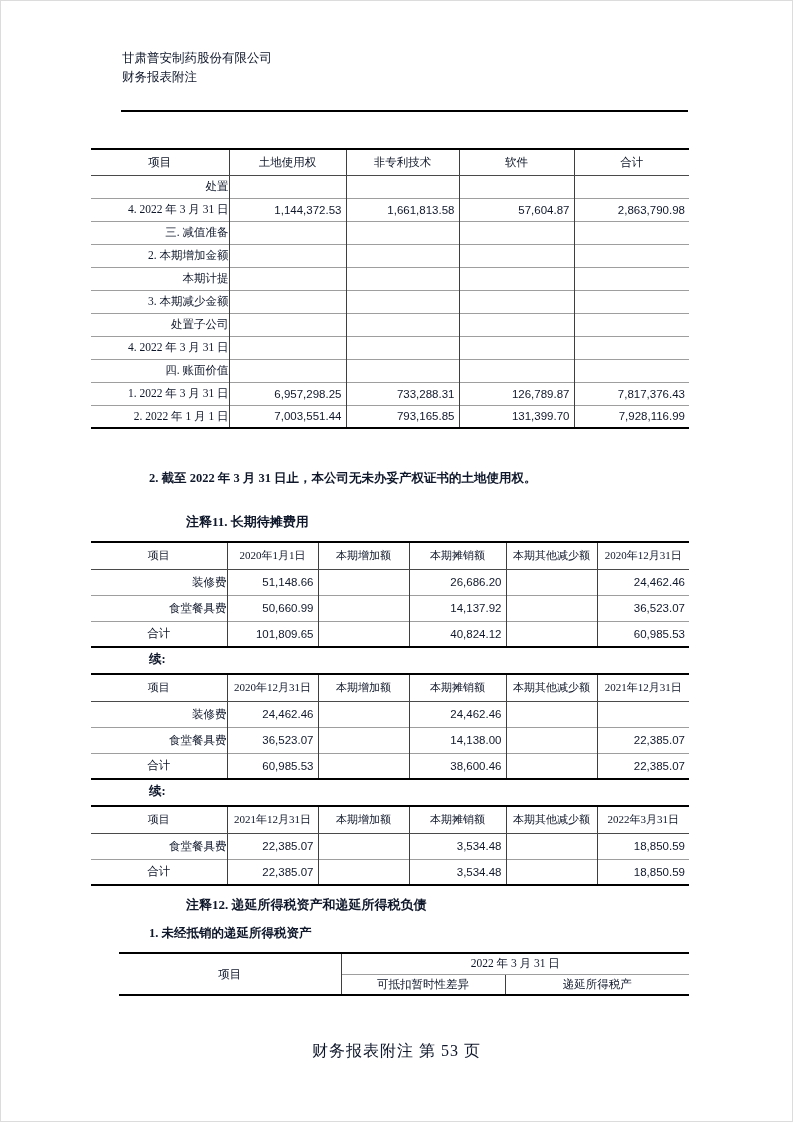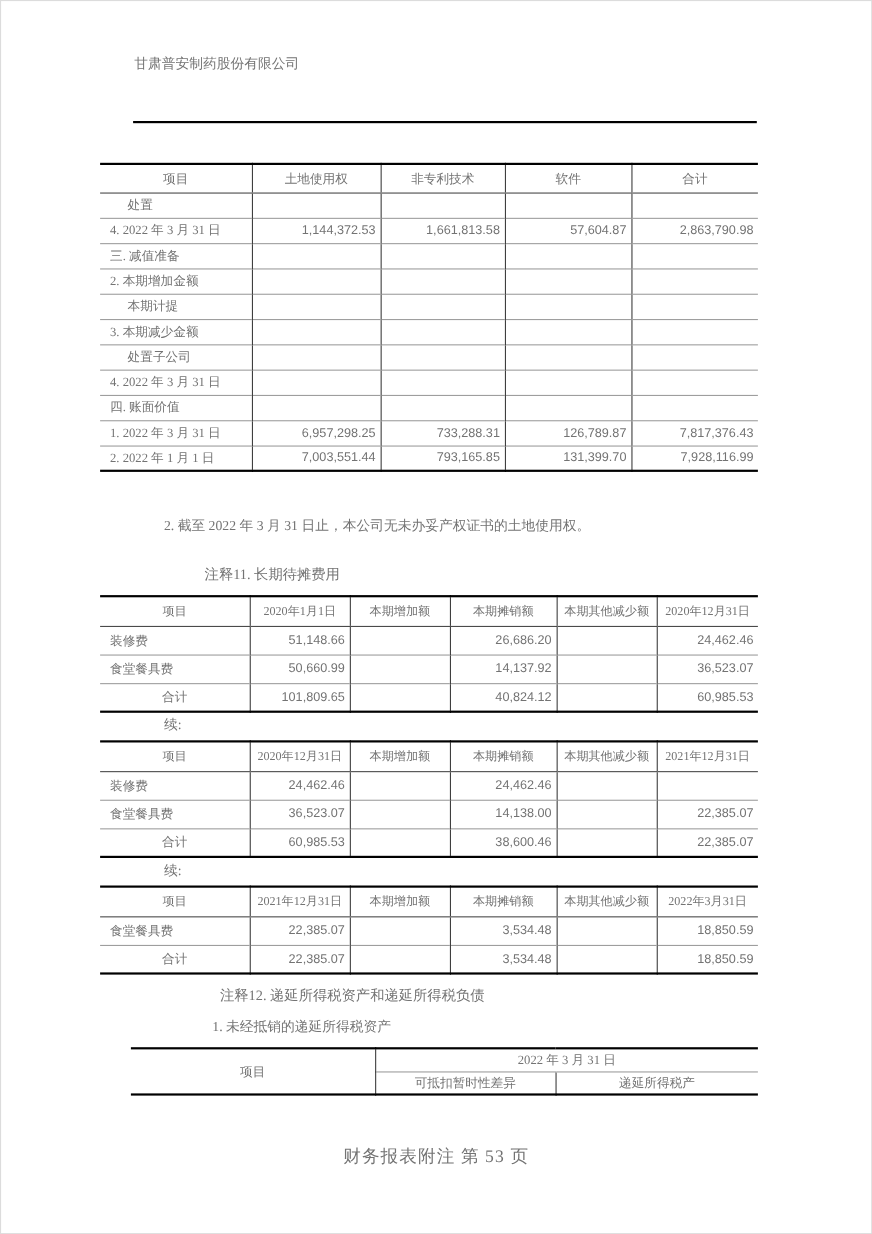--- a/index.html
+++ b/index.html
@@ -1,67 +1,68 @@
 <!DOCTYPE html>
 <html><head>
 <meta charset="utf-8">
 <style>
   * { margin:0; padding:0; box-sizing:border-box; }
   html,body { background:#fff; }
   .page {
     position:relative; width:793px; height:1122px; margin:0 auto;
     background:#fff; border:1px solid #dcdcdc; overflow:hidden;
-    font-family:"Liberation Serif","DejaVu Serif",serif; color:#737373;
+    font-family:"Liberation Serif","DejaVu Serif",serif; color:#0f172a;
   }
   .doc-header { position:absolute; left:121px; top:48px; font-size:12.5px; line-height:19px; }
   .header-rule { position:absolute; left:120px; top:109px; width:567px; height:2px; background:#000; }
 
   table { position:absolute; border-collapse:collapse; table-layout:fixed; background:#fff;
           border-top:2.5px solid #000; border-bottom:2.5px solid #000; }
   th, td { font-weight:normal; vertical-align:middle; white-space:nowrap; overflow:hidden; font-size:11.5px; }
   thead th { border-bottom:1px solid #4a4a4a; text-align:center; }
   th + th, td + td { border-left:1px solid #3f3f3f; }
   tbody tr + tr td { border-top:1px solid #9e9e9e; }
 
-  .lab { text-align:left; padding-left:9px; }
+  .lab { text-align:right; padding-left:9px; }
   .ind { padding-left:25px; }
   .ctr { text-align:center; padding-left:0; }
   .num { text-align:right; padding-right:4px;
          font-family:"Liberation Sans","DejaVu Sans",sans-serif; font-size:11.5px; }
 
   #table1 { left:90px; top:147px; width:598px; }
   #table1 th { height:26px; }
   #table1 td { height:23px; }
 
   #table2, #table3, #table4 { width:598px; left:90px; }
   #table2 { top:540px; } #table3 { top:672px; } #table4 { top:804px; }
   #table2 th, #table3 th, #table4 th { height:27px; font-size:11px; }
   #table2 td, #table3 td, #table4 td { height:26px; }
 
   #table5 { left:118px; top:951px; width:570px; }
   #table5 td { height:21px; text-align:center; }
   #table5 td[rowspan] { border-right:1px solid #3f3f3f; }
 
-  .bold-note { position:absolute; font-weight:normal; font-size:12.5px; }
+  .bold-note { position:absolute; font-weight:bold; font-size:12.5px; }
   .note-land { left:148px; top:469px; }
   .note11-head { left:185px; top:512px; font-size:13px; }
   .cont1 { left:148px; top:650px; }
   .cont2 { left:148px; top:782px; }
-  .note12-head { left:185px; top:895px; font-size:13px;margin-left:14px; }
-  .note12-sub { left:148px; top:924px;margin-left:44px; }
+  .note12-head { left:185px; top:895px; font-size:13px; }
+  .note12-sub { left:148px; top:924px; }
   .footer { position:absolute; left:0; top:1040px; width:100%; text-align:center;
             font-size:16px; letter-spacing:1px; }
 </style>
 </head>
 <body>
 
 <div class="page">
 
   <div class="doc-header">
     <div>甘肃普安制药股份有限公司</div>
+    <div>财务报表附注</div>
   </div>
   <div class="header-rule"></div>
 
   <table id="table1">
       <colgroup>
         <col style="width: 138px;">
         <col style="width: 117px;">
         <col style="width: 113px;">
         <col style="width: 115px;">
         <col style="width: 115px;">

